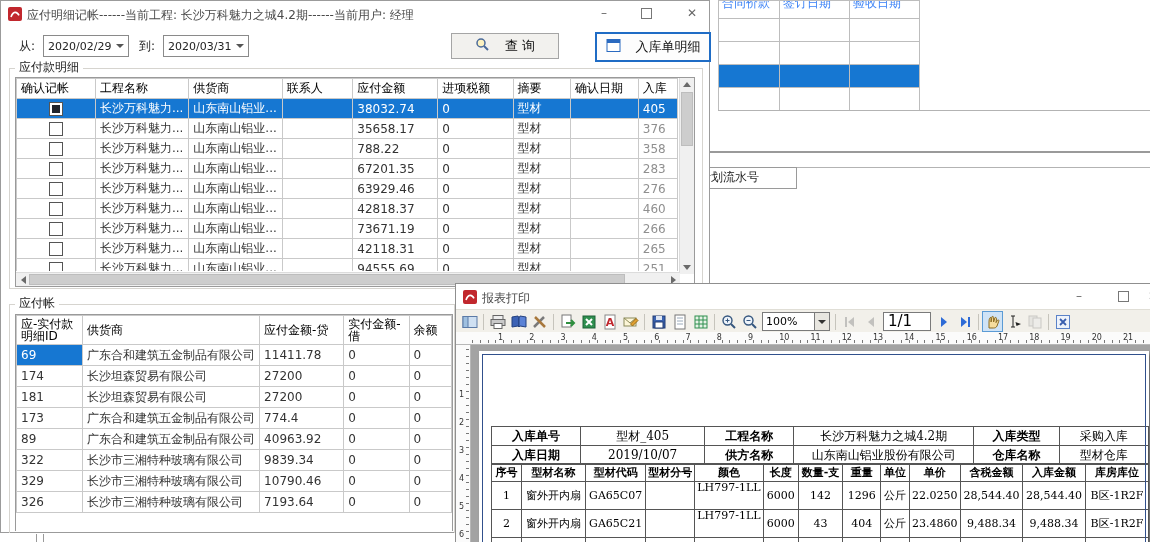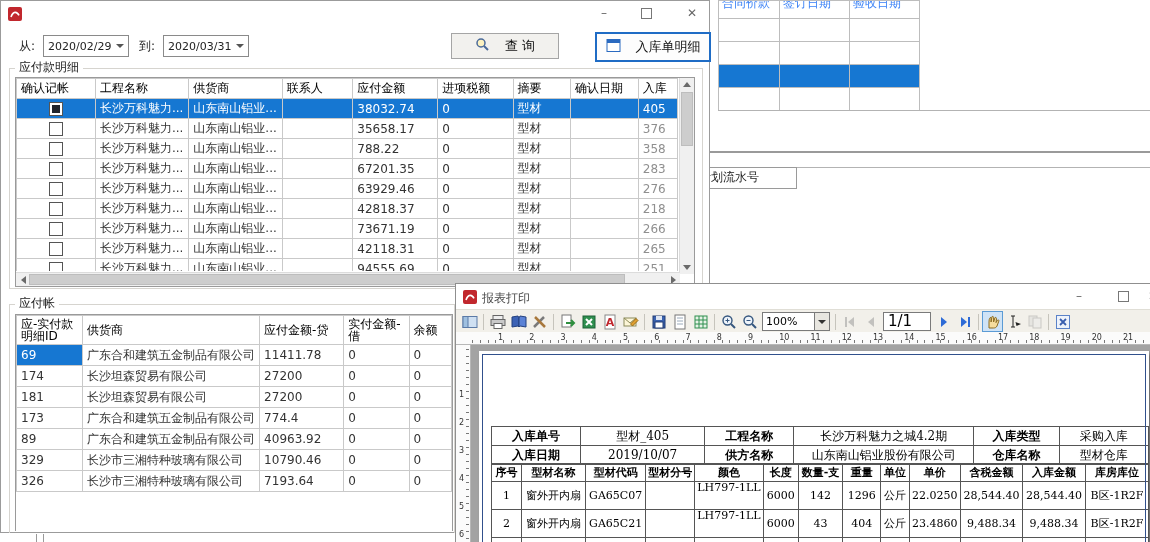--- a/index.html
+++ b/index.html
@@ -144,20 +144,21 @@
   </div>
 
   <div id="fragBL" class="abs"></div>
 
   <div id="win1" class="win">
     <div class="cap">
       <span class="appic" id="appic1"><svg width="14" height="14" viewBox="0 0 14 14">
             <rect width="14" height="14" rx="2" fill="#c1272d"></rect>
             <path d="M3 10 C5 4 9 4.2 11 8.4" stroke="#fff" stroke-width="1.6" fill="none"></path>
           </svg></span>
+      <span class="ttl">应付明细记帐------当前工程: 长沙万科魅力之城4.2期------当前用户: 经理</span>
       <span class="capbtn" style="left:594px;">–</span>
       <span class="capbtn" style="left:636px;"><span class="maxbox"></span></span>
       <span class="capbtn" style="left:682px;">✕</span>
     </div>
 
     <span class="lbl abs" style="left:18px;top:37px;">从:</span>
     <div class="combo" style="left:42px;top:34px;width:80px;">
       <span>2020/02/29</span>
         <span class="carr"></span>
     </div>
@@ -270,21 +271,21 @@
                   <td style="text-align: center;">
                     <div class="cb"></div>
                   </td>
                   <td>长沙万科魅力...</td>
                   <td>山东南山铝业...</td>
                   <td></td>
                   <td>42818.37</td>
                   <td>0</td>
                   <td>型材</td>
                   <td></td>
-                  <td class="dim">218</td>
+                  <td class="dim">460</td>
                 </tr>
                 <tr>
                   <td style="text-align: center;">
                     <div class="cb"></div>
                   </td>
                   <td>长沙万科魅力...</td>
                   <td>山东南山铝业...</td>
                   <td></td>
                   <td>73671.19</td>
                   <td>0</td>
@@ -382,20 +383,27 @@
                   <td style="height: 18px;">173</td>
                   <td style="height: 18px;">广东合和建筑五金制品有限公司</td>
                   <td style="height: 18px;">774.4</td>
                   <td style="height: 18px;">0</td>
                   <td style="height: 18px;">0</td>
                 </tr>
                 <tr>
                   <td style="height: 18px;">89</td>
                   <td style="height: 18px;">广东合和建筑五金制品有限公司</td>
                   <td style="height: 18px;">40963.92</td>
+                  <td style="height: 18px;">0</td>
+                  <td style="height: 18px;">0</td>
+                </tr>
+                <tr>
+                  <td style="height: 18px;">322</td>
+                  <td style="height: 18px;">长沙市三湘特种玻璃有限公司</td>
+                  <td style="height: 18px;">9839.34</td>
                   <td style="height: 18px;">0</td>
                   <td style="height: 18px;">0</td>
                 </tr>
                 <tr>
                   <td style="height: 18px;">329</td>
                   <td style="height: 18px;">长沙市三湘特种玻璃有限公司</td>
                   <td style="height: 18px;">10790.46</td>
                   <td style="height: 18px;">0</td>
                   <td style="height: 18px;">0</td>
                 </tr>

